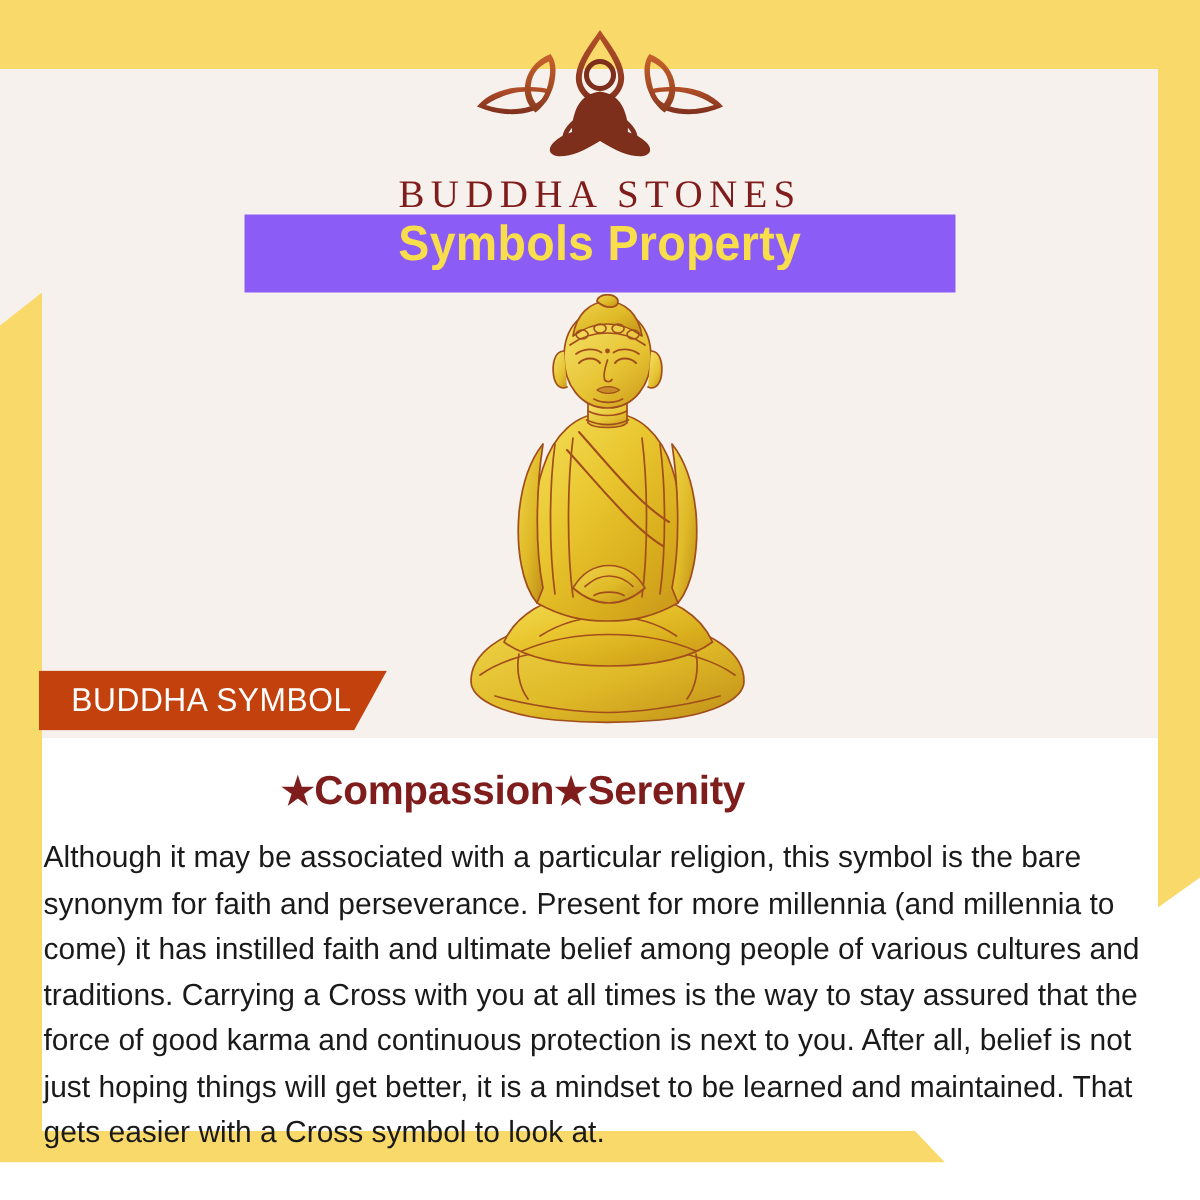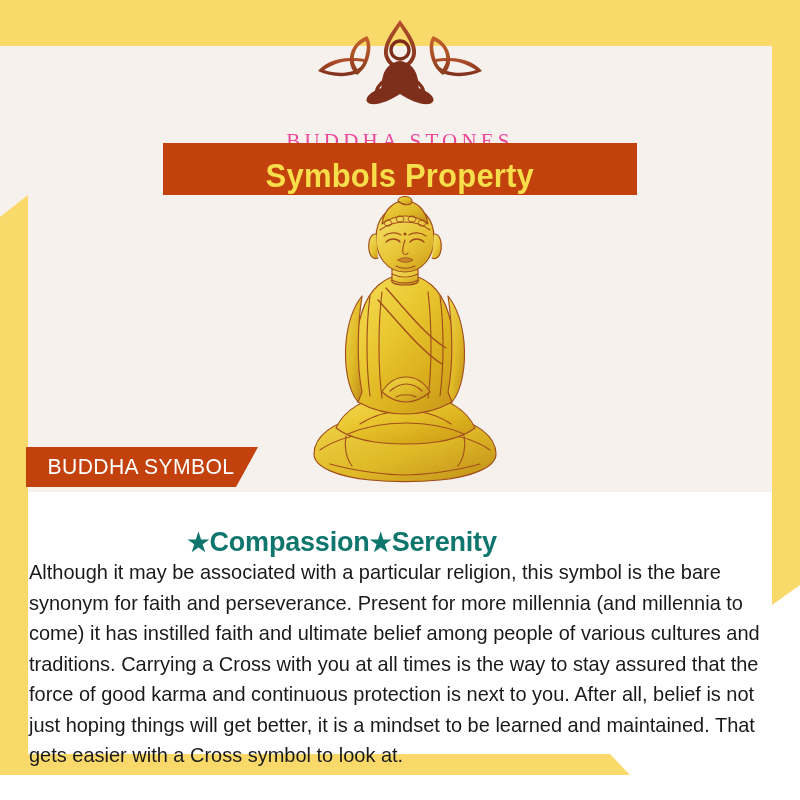--- a/index.html
+++ b/index.html
@@ -61,36 +61,36 @@
     position: absolute;
     left: 0; top: 18px;
     width: 800px;
     text-align: center;
   }
   .logo-mark {
     display: block;
     margin: 0 auto;
   }
   .logo-text {
-    margin-top: 19px;
+    margin-top: 5px;
     font-family: "Liberation Serif", serif;
-    font-size: 21px;
+    font-size: 26px;
     letter-spacing: 4.2px;
-    color: #ec4899;
+    color: #7f1d1d;
     font-weight: 400;
   }
 
   
   .title-banner {
     position: absolute;
     left: 163px; top: 143px;
     width: 474px; height: 52px;
-    background: #c2410c;
+    background: #8b5cf6;
     display: flex;
-    align-items: flex-end;
+    align-items: flex-start;
     justify-content: center;
   }
   .title-text {
     font-size: 33px;
     font-weight: bold;
     color: #F7DE4A;
     letter-spacing: 0.2px;
     transform: scaleX(0.94);
   }
 
@@ -121,24 +121,23 @@
   }
 
   
   .headline {
     position: absolute;
     left: 0; top: 512px;
     width: 684px;
     text-align: center;
     font-size: 27px;
     font-weight: bold;
-    color: #0f766e;
+    color: #7f1d1d;
     letter-spacing: -0.2px;
     white-space: nowrap;
-    margin-top: 15px;
   }
   .headline .star { font-size: 25px; }
 
   
   .body-copy {
     position: absolute;
     left: 29px; top: 557px;
     width: 744px;
     font-size: 20.3px;
     line-height: 30.5px;

